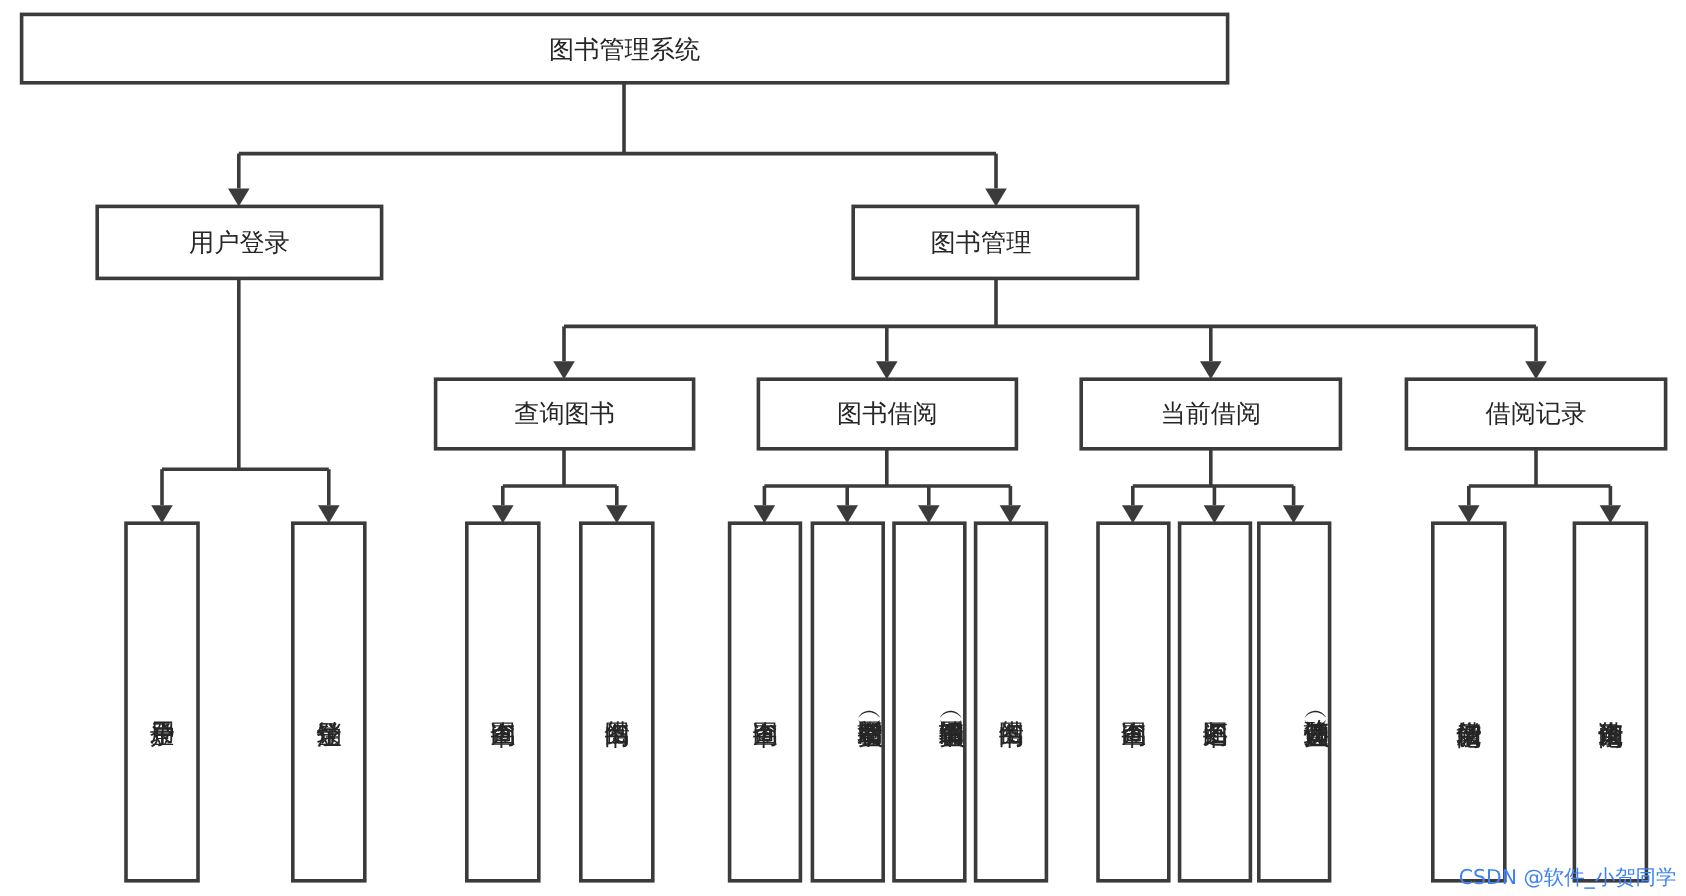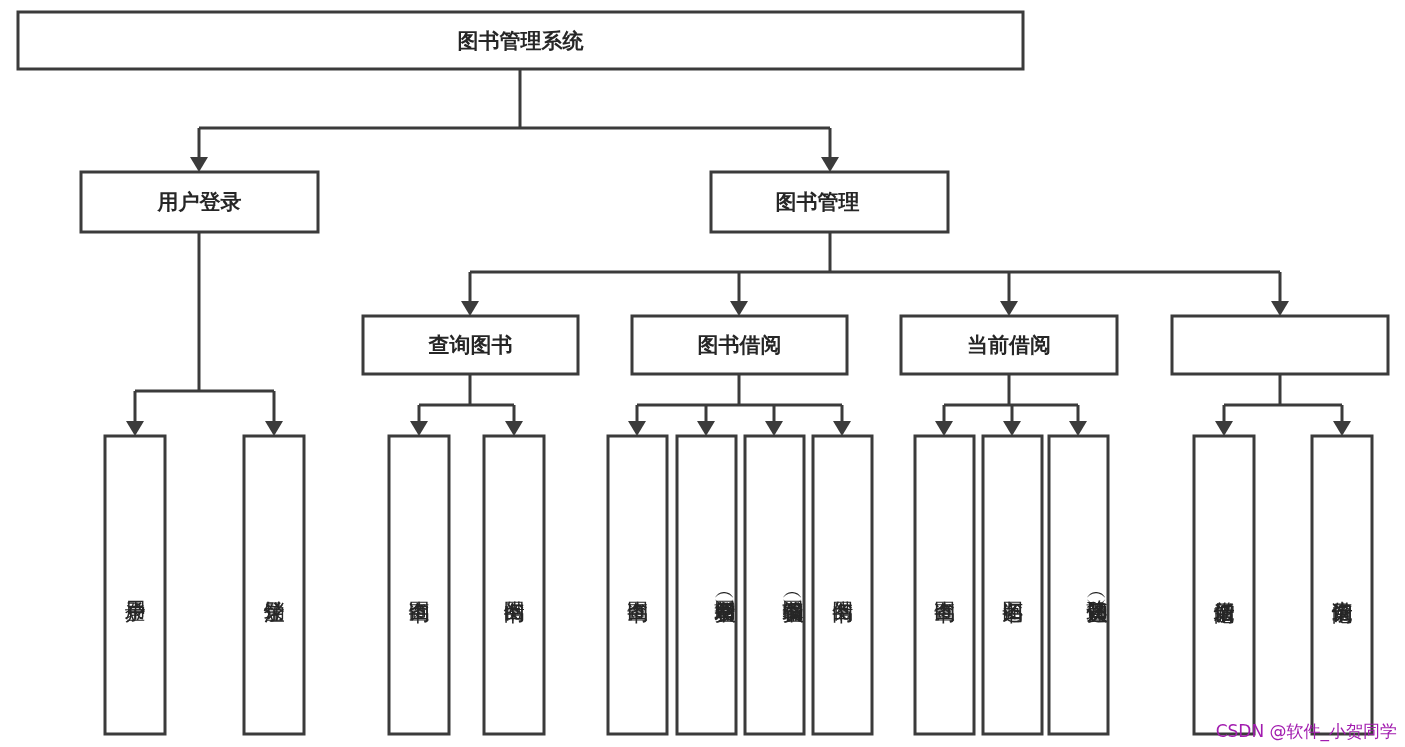--- a/index.html
+++ b/index.html
@@ -57,27 +57,26 @@
   }
   .hlabel-wrap {
     position: absolute;
     display: flex;
     align-items: center;
     justify-content: center;
     font-size: 21px;
     color: #262626;
     white-space: nowrap;
     pointer-events: none;
-    font-weight: bold;
   }
   .watermark {
     position: absolute;
     right: 8px;
     bottom: 4px;
-    color: #a21caf;
+    color: #3b82f6;
     font-size: 17px;
     white-space: nowrap;
     pointer-events: none;
   }
 </style>
 </head>
 <body>
 
 <div id="diagram-root">
 
@@ -190,20 +189,21 @@
   </svg>
 
   <div class="hlabel-wrap" style="left:18px; top:12px; width:1005px; height:57px;">图书管理系统</div>
 
   <div class="hlabel-wrap" style="left:81px; top:172px; width:237px; height:60px;">用户登录</div>
   <div class="hlabel-wrap" style="left:711px; top:172px; width:213px; height:60px;">图书管理</div>
 
   <div class="hlabel-wrap" style="left:363px; top:316px; width:215px; height:58px;">查询图书</div>
   <div class="hlabel-wrap" style="left:632px; top:316px; width:215px; height:58px;border-radius:26px;">图书借阅</div>
   <div class="hlabel-wrap" style="left:901px; top:316px; width:216px; height:58px;">当前借阅</div>
+  <div class="hlabel-wrap" style="left:1172px; top:316px; width:216px; height:58px;">借阅记录</div>
 
   <div class="vlabel-wrap" style="left:105px; top:436px; width:60px; height:298px;">用户登录</div>
   <div class="vlabel-wrap" style="left:244px; top:436px; width:60px; height:298px;">注销登录</div>
 
   <div class="vlabel-wrap" style="left:389px; top:436px; width:60px; height:298px;">查询图书</div>
   <div class="vlabel-wrap" style="left:484px; top:436px; width:60px; height:298px;">借阅图书</div>
 
   <div class="vlabel-wrap" style="left:608px; top:436px; width:59px; height:298px;">查询图书</div>
   <div class="vlabel-wrap" style="left:677px; top:436px; width:59px; height:298px; align-items:flex-start;">新增图书（管理员）</div>
   <div class="vlabel-wrap" style="left:745px; top:436px; width:59px; height:298px; align-items:flex-start;">编辑图书（管理员）</div>

